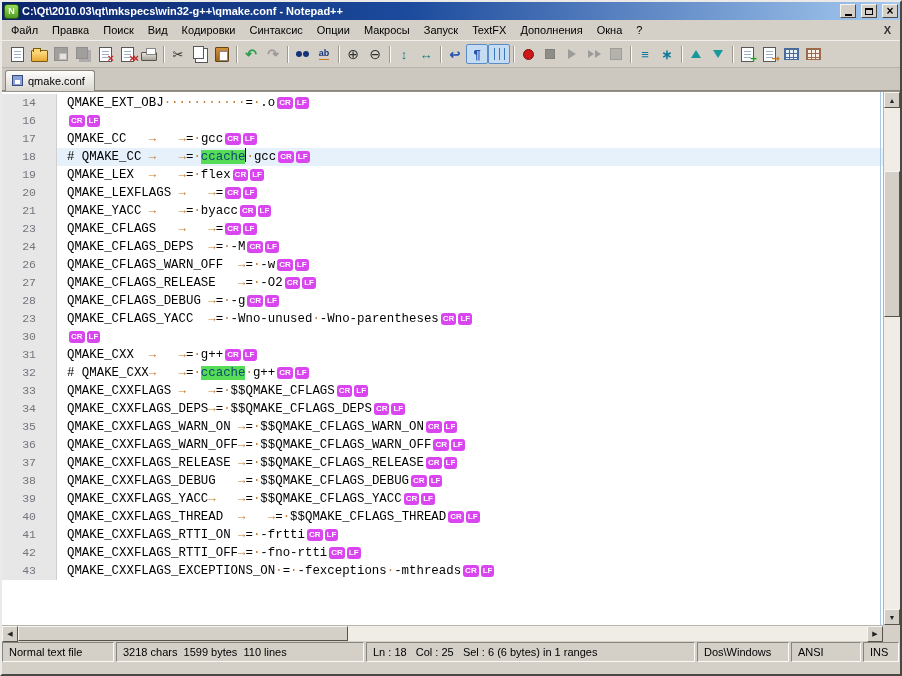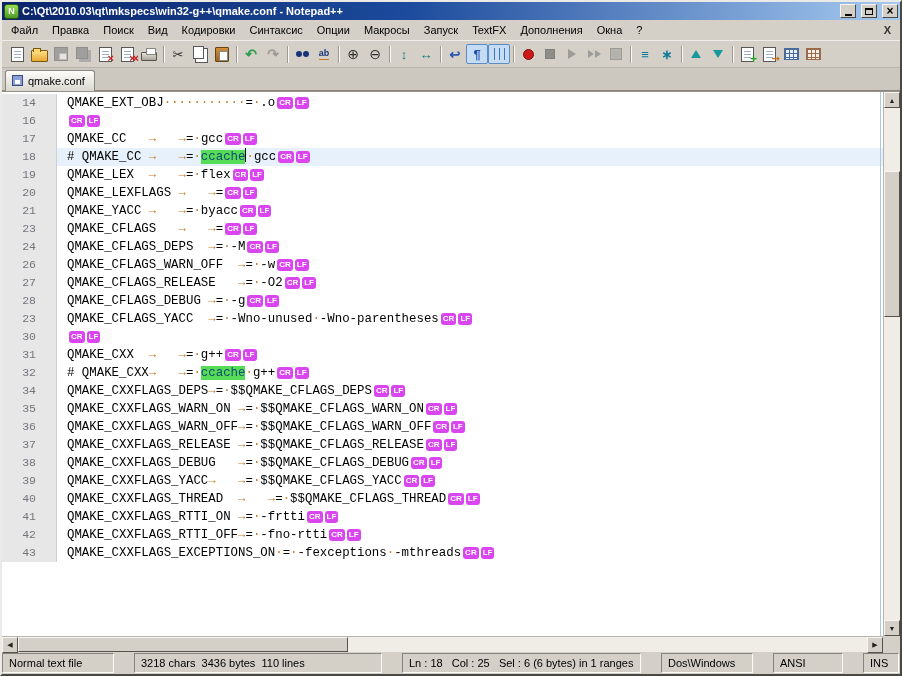--- a/index.html
+++ b/index.html
@@ -106,21 +106,21 @@
   .corner{grid-column:2;grid-row:2;background:#D4D0C8;}
   .sbtn{position:absolute;width:16px;height:16px;background:#D4D0C8;border:1px solid;border-color:#f8f6f2 #57534b #57534b #f8f6f2;
     display:flex;align-items:center;justify-content:center;font-size:7px;color:#222;box-sizing:border-box;}
   .sb-up{top:0;left:0;} .sb-dn{bottom:0;left:0;}
   .sb-l{left:0;top:0;} .sb-r{right:0;top:0;}
   .vthumb{position:absolute;left:0;width:16px;top:79px;height:146px;background:#D4D0C8;border:1px solid;
     border-color:#f8f6f2 #57534b #57534b #f8f6f2;box-sizing:border-box;}
   .hthumb{position:absolute;top:0;height:15px;left:16px;width:330px;background:#D4D0C8;border:1px solid;
     border-color:#f8f6f2 #57534b #57534b #f8f6f2;box-sizing:border-box;}
   
-  .statusbar{height:20px;flex:0 0 20px;background:#D4D0C8;display:flex;align-items:stretch;gap:20px;padding:1px 1px 1px 0;font-size:11px;}
+  .statusbar{height:20px;flex:0 0 20px;background:#D4D0C8;display:flex;align-items:stretch;gap:2px;padding:1px 1px 12px 0;font-size:11px;}
   .sp{border:1px solid;border-color:#848480 #fbfaf8 #fbfaf8 #848480;padding:1px 6px;white-space:pre;overflow:hidden;
     display:flex;align-items:center;box-sizing:border-box;}
   .sp1{flex:0 0 112px;} .sp2{flex:0 0 248px;} .sp3{flex:1;} .sp4{flex:0 0 92px;} .sp5{flex:0 0 70px;} .sp6{flex:0 0 36px;}
 </style>
 </head>
 <body>
 
 <div class="win">
 
   <div class="titlebar">
@@ -220,20 +220,21 @@
           <div class="line"><span class="ln">21</span><span class="lc"><span class="t">QMAKE_YACC</span><span class="tb2" style="width: 14.88px;">→</span><span class="tb2" style="width: 29.76px;">→</span><span class="t">=</span><span class="ws">·</span><span class="t">byacc</span><span class="cr">CR</span><span class="lf">LF</span></span></div>
           <div class="line"><span class="ln">23</span><span class="lc"><span class="t">QMAKE_CFLAGS</span><span class="tb2" style="width: 29.76px;">→</span><span class="tb2" style="width: 29.76px;">→</span><span class="t">=</span><span class="cr">CR</span><span class="lf">LF</span></span></div>
           <div class="line"><span class="ln">24</span><span class="lc"><span class="t">QMAKE_CFLAGS_DEPS</span><span class="tb2" style="width: 22.32px;">→</span><span class="t">=</span><span class="ws">·</span><span class="t">-M</span><span class="cr">CR</span><span class="lf">LF</span></span></div>
           <div class="line"><span class="ln">26</span><span class="lc"><span class="t">QMAKE_CFLAGS_WARN_OFF</span><span class="tb2" style="width: 22.32px;">→</span><span class="t">=</span><span class="ws">·</span><span class="t">-w</span><span class="cr">CR</span><span class="lf">LF</span></span></div>
           <div class="line"><span class="ln">27</span><span class="lc"><span class="t">QMAKE_CFLAGS_RELEASE</span><span class="tb2" style="width: 29.76px;">→</span><span class="t">=</span><span class="ws">·</span><span class="t">-O2</span><span class="cr">CR</span><span class="lf">LF</span></span></div>
           <div class="line"><span class="ln">28</span><span class="lc"><span class="t">QMAKE_CFLAGS_DEBUG</span><span class="tb2" style="width: 14.88px;">→</span><span class="t">=</span><span class="ws">·</span><span class="t">-g</span><span class="cr">CR</span><span class="lf">LF</span></span></div>
           <div class="line"><span class="ln">23</span><span class="lc"><span class="t">QMAKE_CFLAGS_YACC</span><span class="tb2" style="width: 22.32px;">→</span><span class="t">=</span><span class="ws">·</span><span class="t">-Wno-unused</span><span class="ws">·</span><span class="t">-Wno-parentheses</span><span class="cr">CR</span><span class="lf">LF</span></span></div>
           <div class="line"><span class="ln">30</span><span class="lc"><span class="cr">CR</span><span class="lf">LF</span></span></div>
           <div class="line"><span class="ln">31</span><span class="lc"><span class="t">QMAKE_CXX</span><span class="tb2" style="width: 22.32px;">→</span><span class="tb2" style="width: 29.76px;">→</span><span class="t">=</span><span class="ws">·</span><span class="t">g++</span><span class="cr">CR</span><span class="lf">LF</span></span></div>
           <div class="line"><span class="ln">32</span><span class="lc"><span class="t"># QMAKE_CXX</span><span class="tb2" style="width: 7.44px;">→</span><span class="tb2" style="width: 29.76px;">→</span><span class="t">=</span><span class="ws">·</span><span class="t hl">ccache</span><span class="ws">·</span><span class="t">g++</span><span class="cr">CR</span><span class="lf">LF</span></span></div>
+          <div class="line"><span class="ln">33</span><span class="lc"><span class="t">QMAKE_CXXFLAGS</span><span class="tb2" style="width: 14.88px;">→</span><span class="tb2" style="width: 29.76px;">→</span><span class="t">=</span><span class="ws">·</span><span class="t">$$QMAKE_CFLAGS</span><span class="cr">CR</span><span class="lf">LF</span></span></div>
           <div class="line"><span class="ln">34</span><span class="lc"><span class="t">QMAKE_CXXFLAGS_DEPS</span><span class="tb2" style="width: 7.44px;">→</span><span class="t">=</span><span class="ws">·</span><span class="t">$$QMAKE_CFLAGS_DEPS</span><span class="cr">CR</span><span class="lf">LF</span></span></div>
           <div class="line"><span class="ln">35</span><span class="lc"><span class="t">QMAKE_CXXFLAGS_WARN_ON</span><span class="tb2" style="width: 14.88px;">→</span><span class="t">=</span><span class="ws">·</span><span class="t">$$QMAKE_CFLAGS_WARN_ON</span><span class="cr">CR</span><span class="lf">LF</span></span></div>
           <div class="line"><span class="ln">36</span><span class="lc"><span class="t">QMAKE_CXXFLAGS_WARN_OFF</span><span class="tb2" style="width: 7.44px;">→</span><span class="t">=</span><span class="ws">·</span><span class="t">$$QMAKE_CFLAGS_WARN_OFF</span><span class="cr">CR</span><span class="lf">LF</span></span></div>
           <div class="line"><span class="ln">37</span><span class="lc"><span class="t">QMAKE_CXXFLAGS_RELEASE</span><span class="tb2" style="width: 14.88px;">→</span><span class="t">=</span><span class="ws">·</span><span class="t">$$QMAKE_CFLAGS_RELEASE</span><span class="cr">CR</span><span class="lf">LF</span></span></div>
           <div class="line"><span class="ln">38</span><span class="lc"><span class="t">QMAKE_CXXFLAGS_DEBUG</span><span class="tb2" style="width: 29.76px;">→</span><span class="t">=</span><span class="ws">·</span><span class="t">$$QMAKE_CFLAGS_DEBUG</span><span class="cr">CR</span><span class="lf">LF</span></span></div>
           <div class="line"><span class="ln">39</span><span class="lc"><span class="t">QMAKE_CXXFLAGS_YACC</span><span class="tb2" style="width: 7.44px;">→</span><span class="tb2" style="width: 29.76px;">→</span><span class="t">=</span><span class="ws">·</span><span class="t">$$QMAKE_CFLAGS_YACC</span><span class="cr">CR</span><span class="lf">LF</span></span></div>
           <div class="line"><span class="ln">40</span><span class="lc"><span class="t">QMAKE_CXXFLAGS_THREAD</span><span class="tb2" style="width: 22.32px;">→</span><span class="tb2" style="width: 29.76px;">→</span><span class="t">=</span><span class="ws">·</span><span class="t">$$QMAKE_CFLAGS_THREAD</span><span class="cr">CR</span><span class="lf">LF</span></span></div>
           <div class="line"><span class="ln">41</span><span class="lc"><span class="t">QMAKE_CXXFLAGS_RTTI_ON</span><span class="tb2" style="width: 14.88px;">→</span><span class="t">=</span><span class="ws">·</span><span class="t">-frtti</span><span class="cr">CR</span><span class="lf">LF</span></span></div>
           <div class="line"><span class="ln">42</span><span class="lc"><span class="t">QMAKE_CXXFLAGS_RTTI_OFF</span><span class="tb2" style="width: 7.44px;">→</span><span class="t">=</span><span class="ws">·</span><span class="t">-fno-rtti</span><span class="cr">CR</span><span class="lf">LF</span></span></div>
           <div class="line"><span class="ln">43</span><span class="lc"><span class="t">QMAKE_CXXFLAGS_EXCEPTIONS_ON</span><span class="ws">·</span><span class="t">=</span><span class="ws">·</span><span class="t">-fexceptions</span><span class="ws">·</span><span class="t">-mthreads</span><span class="cr">CR</span><span class="lf">LF</span></span></div>
@@ -248,20 +249,20 @@
     <div class="hscroll">
       <span class="sbtn sb-l">◀</span>
       <span class="hthumb"></span>
       <span class="sbtn sb-r">▶</span>
     </div>
     <div class="corner"></div>
   </div>
 
   <div class="statusbar">
     <span class="sp sp1">Normal text file</span>
-    <span class="sp sp2">3218 chars  3436 bytes  110 lines</span>
+    <span class="sp sp2">3218 chars  1599 bytes  110 lines</span>
     <span class="sp sp3">Ln : 18   Col : 25   Sel : 6 (6 bytes) in 1 ranges</span>
     <span class="sp sp4">Dos\Windows</span>
     <span class="sp sp5">ANSI</span>
     <span class="sp sp6">INS</span>
   </div>
 
 </div>
 
 </body></html>

